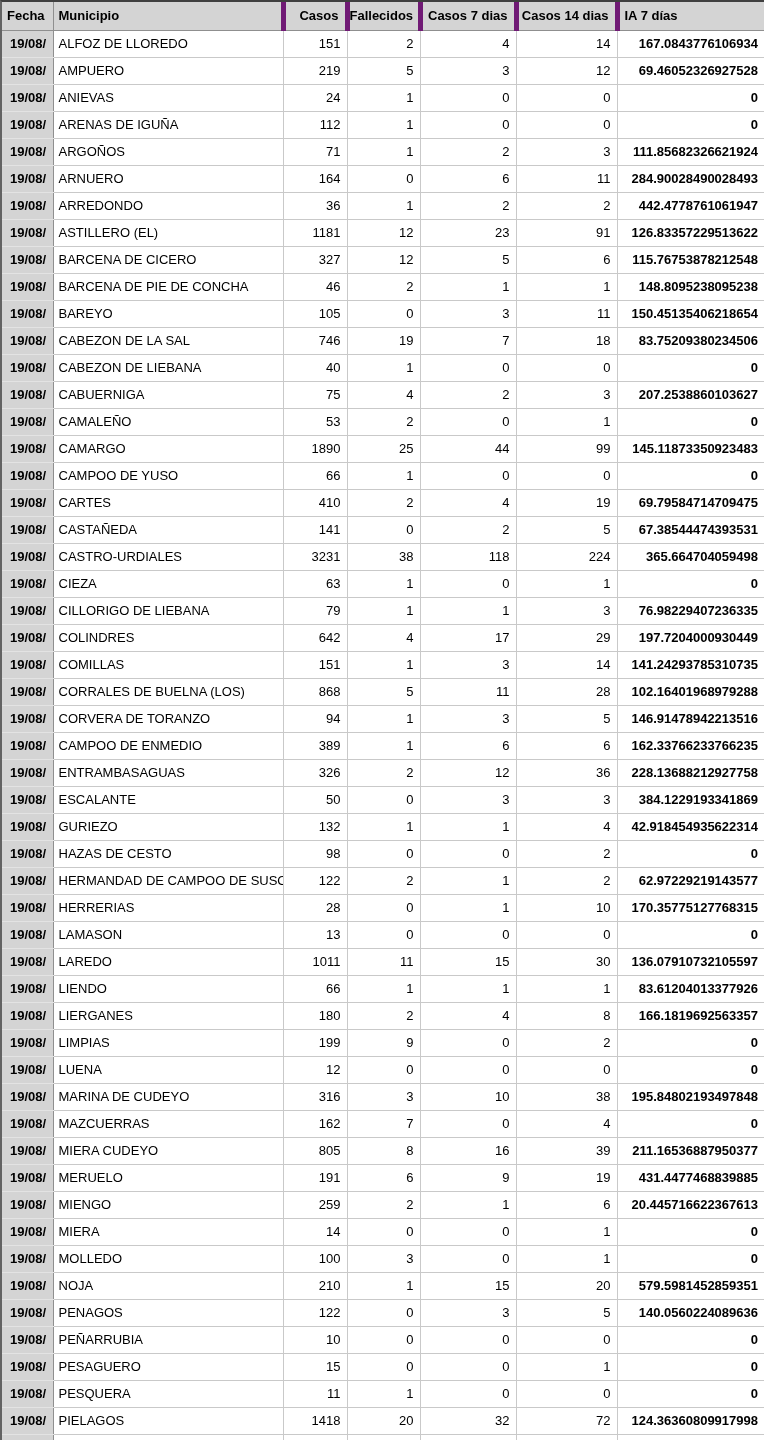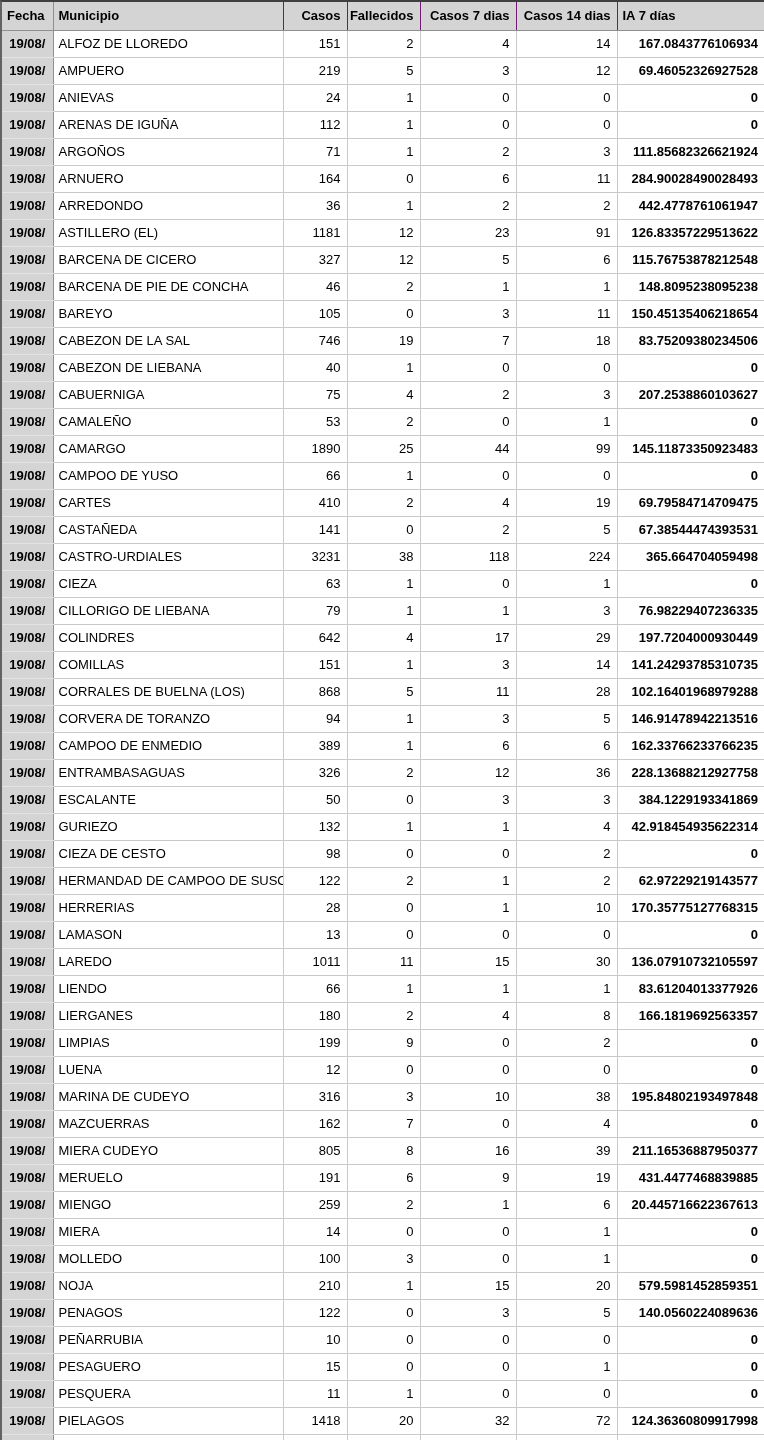--- a/index.html
+++ b/index.html
@@ -13,38 +13,38 @@
   table { border-collapse: collapse; table-layout: fixed; width: 762px; }
   th, td {
     box-sizing: border-box; height: 27px; padding: 0;
     font-size: 13px; color: #000; white-space: nowrap; overflow: hidden;
     vertical-align: middle;
   }
   thead th {
     height: 28px; font-weight: bold;
     background: var(--header-bg, #d4d4d4);
     border-bottom: 1px solid var(--strong-line, #8f8f8f);
-    border-right: 1px solid #701a75;
+    border-right: 5px solid #701a75;
   }
   thead th.fecha-h { border-right: 1px solid var(--strong-line, #8f8f8f); }
   thead th:last-child { border-right: none; margin-top: 44px; }
   td {
     border-bottom: 1px solid var(--grid-line, #c9c9c9);
     border-right: 1px solid var(--grid-line, #c9c9c9);
     background: #ffffff;
   }
   td:last-child { border-right: none; font-weight: bold; }
   td.fecha {
     background: var(--header-bg, #d4d4d4); font-weight: bold;
     border-right: 1px solid var(--strong-line, #8f8f8f);
     border-bottom: 1px solid #e3e3e3;
   }
   .al { text-align: left; padding-left: 5px; }
   .ar { text-align: right; padding-right: 6px; }
-  td.fecha.al { padding-left: 0; text-align: center; }
+  td.fecha.al { padding-left: 8px; }
 </style>
 </head>
 <body>
 
 <div id="viewport">
   <table>
     <colgroup>
       <col style="width:51px">
       <col style="width:230px">
       <col style="width:64px">
@@ -360,21 +360,21 @@
     <td class="al">GURIEZO</td>
     <td class="ar">132</td>
     <td class="ar">1</td>
     <td class="ar">1</td>
     <td class="ar">4</td>
     <td class="ar">42.918454935622314</td>
   </tr>
 
   <tr>
     <td class="fecha al">19/08/</td>
-    <td class="al">CIEZA DE CESTO</td>
+    <td class="al">HAZAS DE CESTO</td>
     <td class="ar">98</td>
     <td class="ar">0</td>
     <td class="ar">0</td>
     <td class="ar">2</td>
     <td class="ar">0</td>
   </tr>
 
   <tr>
     <td class="fecha al">19/08/</td>
     <td class="al">HERMANDAD DE CAMPOO DE SUSO</td>

